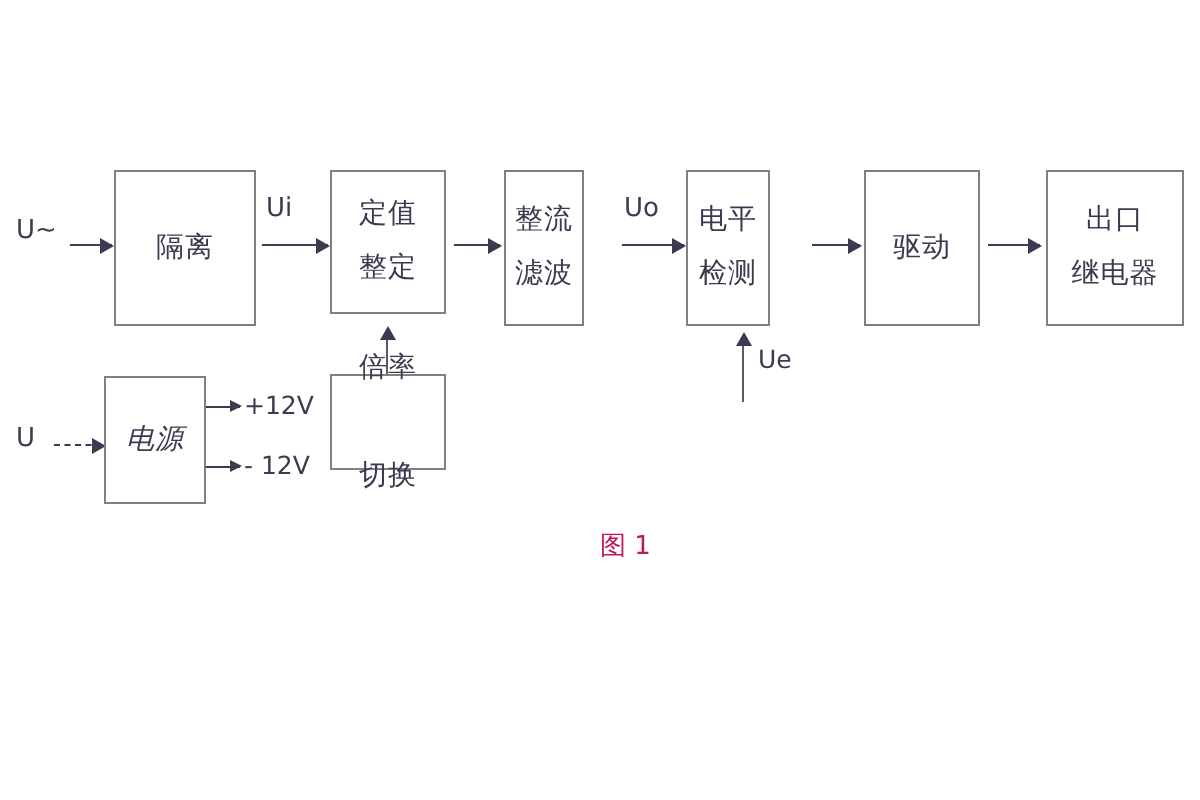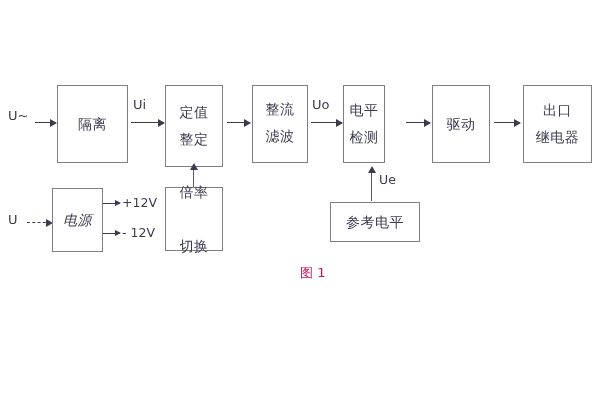--- a/index.html
+++ b/index.html
@@ -126,28 +126,28 @@
 
   <div class="arrow-h" style="left:35px; top:122px; width:21px;"></div>
 
   <div class="block" style="left:57px; top:85px; width:71px; height:78px;text-align:center;">
     <span class="ln">隔离</span>
   </div>
 
   <div class="lbl" style="left:133px; top:97px;">Ui</div>
   <div class="arrow-h" style="left:131px; top:122px; width:33px;"></div>
 
-  <div class="block" style="left:165px; top:85px; width:58px; height:82px;">
+  <div class="block" style="left:165px; top:85px; width:58px; height:72px;">
     <span class="ln">定值</span>
     <span class="ln">整定</span>
   </div>
 
   <div class="arrow-h" style="left:227px; top:122px; width:23px;"></div>
 
-  <div class="block" style="left:252px; top:85px; width:56px; height:78px;font-family:Liberation Mono, monospace;">
+  <div class="block" style="left:252px; top:85px; width:40px; height:78px;">
     <span class="ln">整流</span>
     <span class="ln">滤波</span>
   </div>
 
   <div class="lbl" style="left:312px; top:97px;">Uo</div>
   <div class="arrow-h" style="left:311px; top:122px; width:31px;"></div>
 
   <div class="block" style="left:343px; top:85px; width:42px; height:78px;">
     <span class="ln">电平</span>
     <span class="ln">检测</span>
@@ -173,29 +173,26 @@
   <div class="block" style="left:52px; top:188px; width:51px; height:64px;font-style:italic;">
     <span class="ln">电源</span>
   </div>
 
   <div class="stub" style="left:103px; top:203px; width:17px;"></div>
   <div class="lbl lbl-sm" style="left:122px; top:195px;text-align:right;">+12V</div>
 
   <div class="stub" style="left:103px; top:233px; width:17px;"></div>
   <div class="lbl lbl-sm" style="left:122px; top:225px;">- 12V</div>
 
-  <div class="block" style="left:165px; top:187px; width:58px; height:64px;gap:27px;">
+  <div class="block" style="left:165px; top:187px; width:58px; height:48px;gap:27px;">
     <span class="ln">倍率</span>
     <span class="ln">切换</span>
   </div>
 
   <div class="arrow-v-up" style="left:193px; top:169px; height:18px;"></div>
 
   <div class="arrow-v-up" style="left:371px; top:172px; height:29px;"></div>
   <div class="lbl lbl-sm" style="left:379px; top:172px;">Ue</div>
 
-  <div class="block" style="left:330px; top:202px; width:90px; height:40px;">
-    <span class="ln">参考电平</span>
-  </div>
 
   <div class="caption" style="left:300px; top:264px;">图 1</div>
 
 </div>
 
 </body></html>

